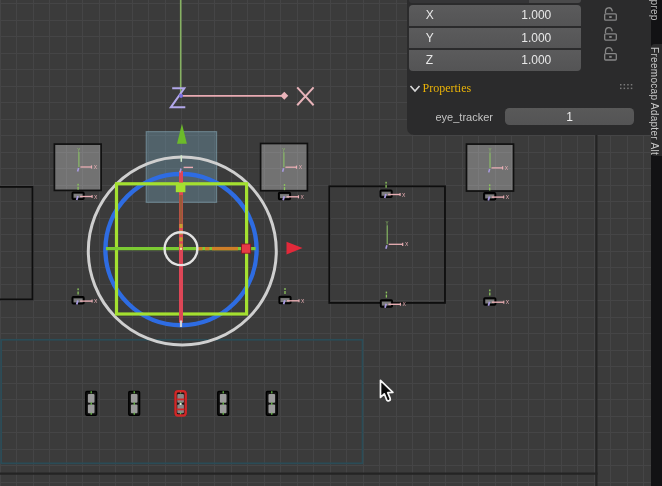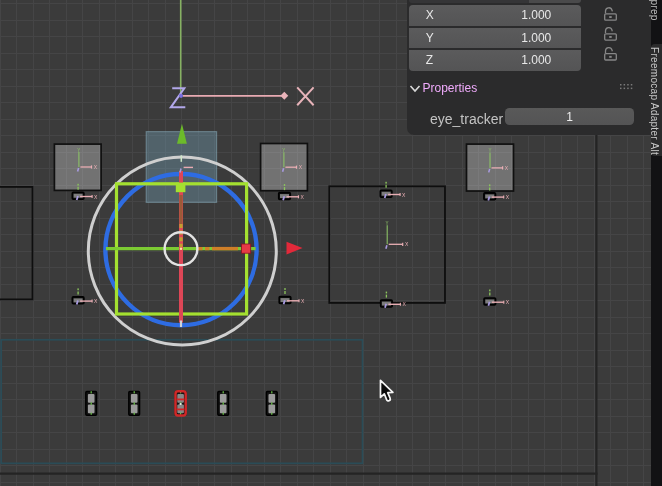--- a/index.html
+++ b/index.html
@@ -306,33 +306,33 @@
       <path d="M4.5 33.099999999999994 V30.799999999999997 A3.3 3.3 0 0 1 11 30.199999999999996 L11.4 31.299999999999997" stroke="#878787" stroke-width="1.3" fill="none"></path>
       <rect x="3.7" y="53.699999999999996" width="11.6" height="6.3" rx="1" fill="none" stroke="#878787" stroke-width="1.3"></rect>
       <rect x="8.2" y="55.9" width="2.5" height="1.9" fill="#878787"></rect>
       <path d="M4.5 52.99999999999999 V50.699999999999996 A3.3 3.3 0 0 1 11 50.099999999999994 L11.4 51.199999999999996" stroke="#878787" stroke-width="1.3" fill="none"></path>
     </g>
 </svg>
 
 <svg class="abs" style="left:407.5px;top:82.5px" width="16" height="12" viewBox="0 0 16 12">
   <path d="M2.5 3 L7 8 L11.5 3" stroke="#d8d8d8" stroke-width="1.6" fill="none"></path>
 </svg>
-<div class="abs" style="left:422.5px;top:81px;font-size:12px;color:#f0abfc;">Properties</div>
+<div class="abs" style="left:422.5px;top:81px;font-size:12px;color:#eab308;font-family:Liberation Serif, serif;">Properties</div>
 <svg class="abs" style="left:620px;top:83.5px" width="16" height="9" viewBox="0 0 16 9">
   <g id="grip" fill="#7a7a7a">
       <rect x="0" y="0" width="1.5" height="1.5"></rect>
       <rect x="3.6" y="0" width="1.5" height="1.5"></rect>
       <rect x="7.2" y="0" width="1.5" height="1.5"></rect>
       <rect x="10.8" y="0" width="1.5" height="1.5"></rect>
       <rect x="0" y="3.6" width="1.5" height="1.5"></rect>
       <rect x="3.6" y="3.6" width="1.5" height="1.5"></rect>
       <rect x="7.2" y="3.6" width="1.5" height="1.5"></rect>
       <rect x="10.8" y="3.6" width="1.5" height="1.5"></rect>
     </g>
 </svg>
 
-<div class="abs" style="left:430px;top:111.2px;width:68.5px;text-align:left;font-size:14px;color:#c3c3c3;">eye_tracker</div>
+<div class="abs" style="left:430px;top:111.2px;width:68.5px;text-align:center;font-size:11px;color:#c3c3c3;">eye_tracker</div>
 <div class="abs" style="left:505px;top:107.6px;width:129px;height:17.9px;background:linear-gradient(#595959,#545455);border-radius:4.5px;color:#eee;font-size:12px;line-height:18px;text-align:center;">1</div>
 
 <div class="abs" style="left:650.5px;top:0;width:11.5px;height:486px;background:#121214;"></div>
 <div class="abs" style="left:650.5px;top:44px;width:11.5px;height:112px;background:#2b2b2c;border-radius:4px 0 0 4px;"></div>
 <span class="vtext" style="left:660.4px;top:-8.5px;">Cprep</span>
 <span class="vtext" style="left:660.4px;top:47px;color:#c8c8c8;">Freemocap Adapter Alt</span>
 
 </body></html>

